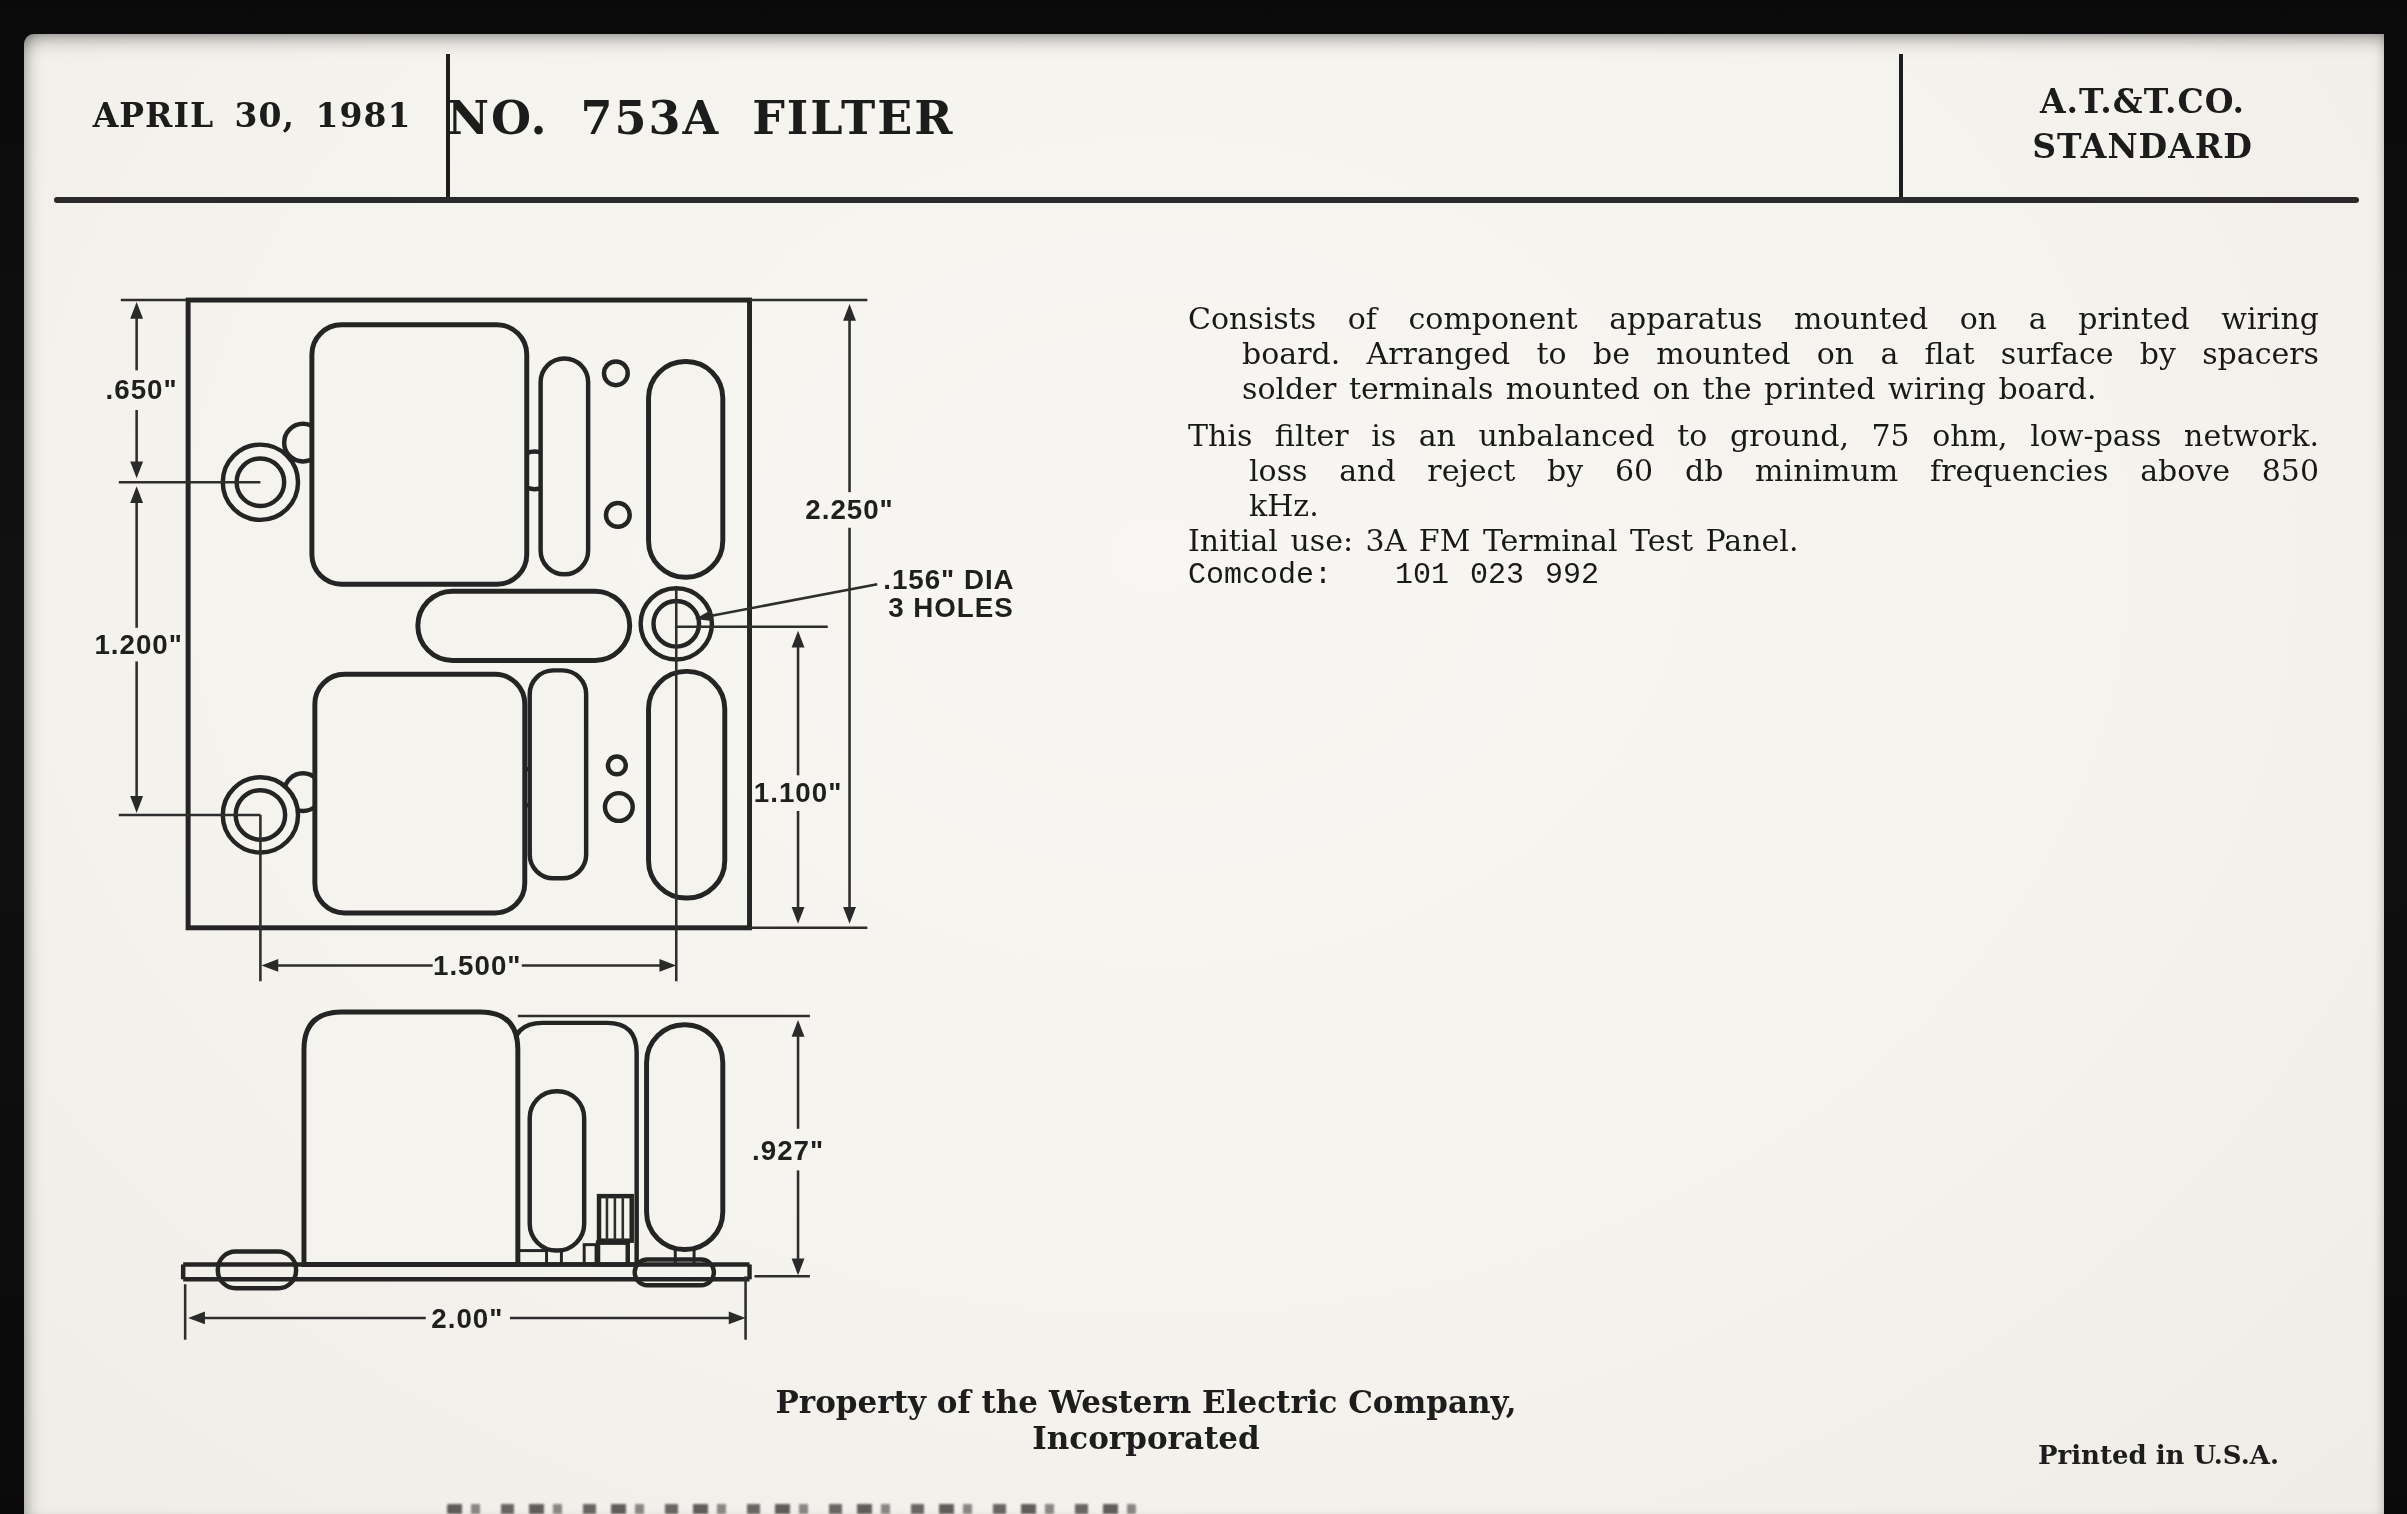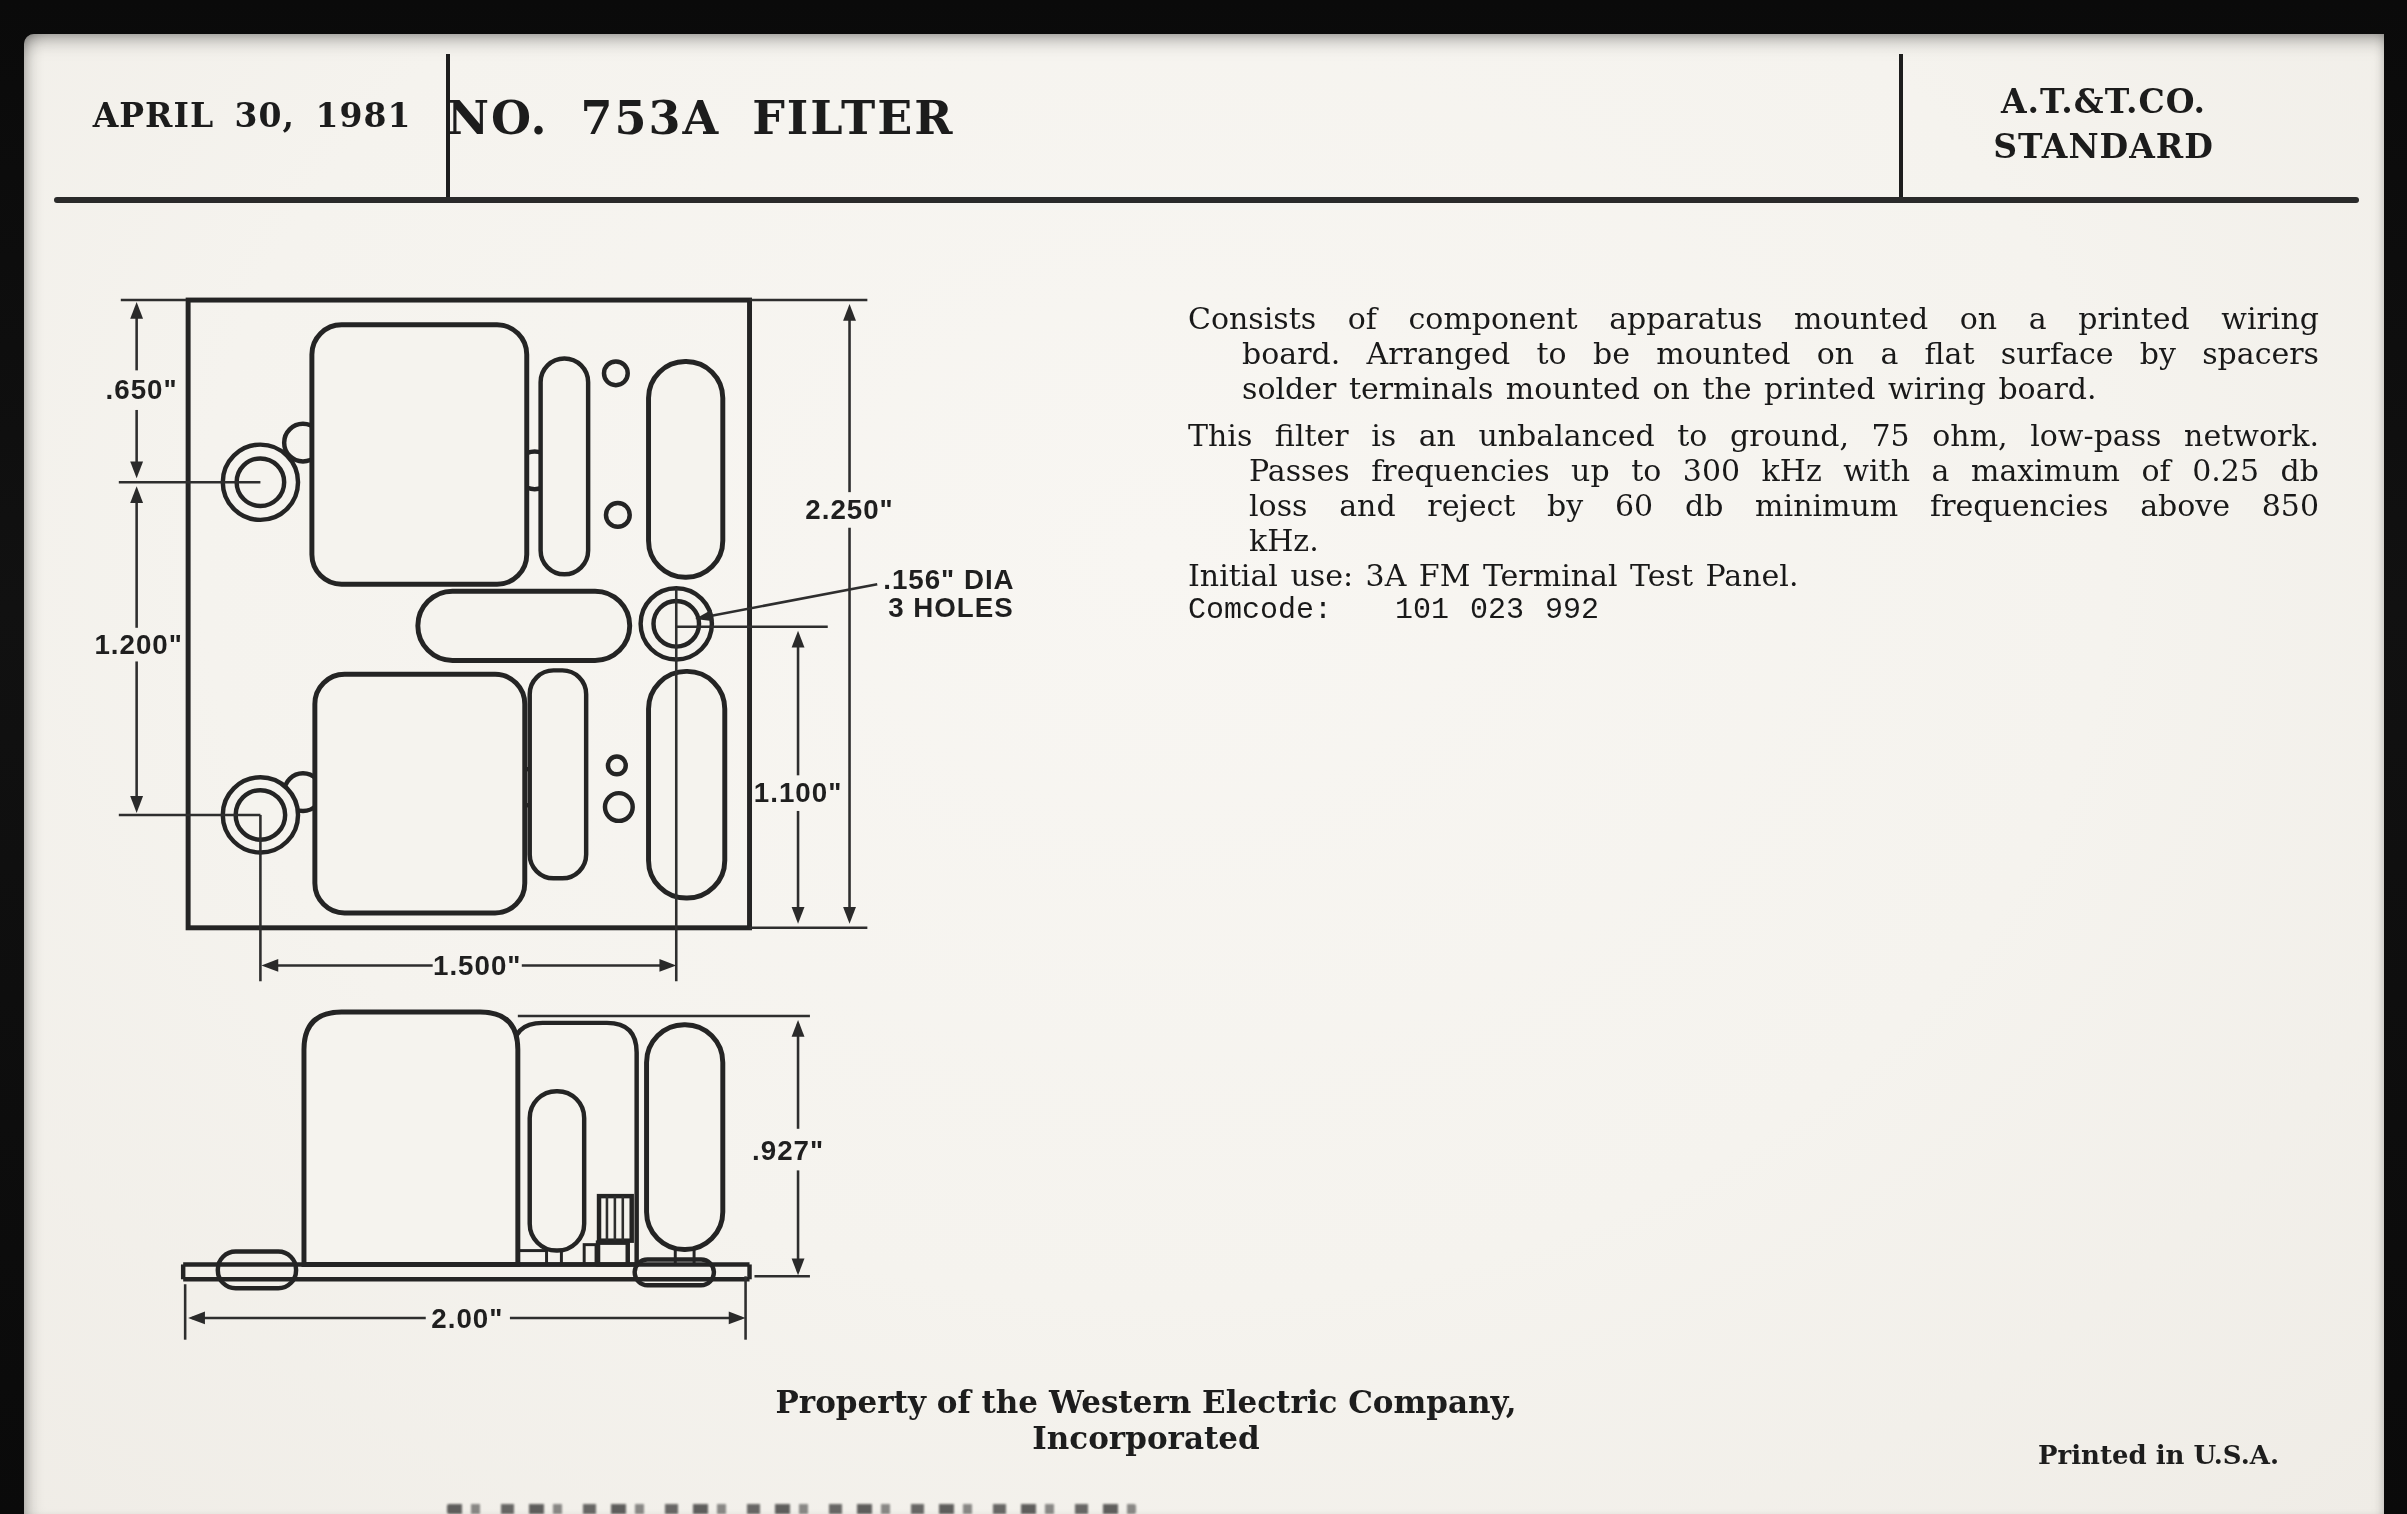--- a/index.html
+++ b/index.html
@@ -9,21 +9,21 @@
   #paper{position:absolute;left:24px;top:34px;width:2360px;height:1481px;
          background:
            radial-gradient(ellipse at 48% 35%, #f8f6f2 0%, #f5f3ee 55%, #efece6 100%);
          box-shadow:inset 0 14px 22px -14px rgba(0,0,0,.55),
                     inset 14px 0 20px -16px rgba(0,0,0,.45),
                     inset -6px 0 12px -8px rgba(0,0,0,.25);
          border-top-left-radius:10px;}
   .hdr-text{position:absolute;color:#1c1c1c;font-weight:bold;}
   #hdr-date{left:54px;top:96px;width:396px;text-align:center;font-size:33px;letter-spacing:1px;word-spacing:8px;}
   #hdr-title{left:447px;top:91px;width:1453px;text-align:left;font-size:46px;letter-spacing:2px;word-spacing:14px;}
-  #hdr-org{left:1862px;top:79px;width:483px;text-align:center;font-size:33px;line-height:45px;letter-spacing:1px;}
+  #hdr-org{left:1901px;top:79px;width:483px;text-align:center;font-size:33px;line-height:45px;letter-spacing:1px;}
   .vdiv{position:absolute;top:54px;width:4px;height:147px;background:#1d1d1d;}
   #vdiv1{left:446px;}
   #vdiv2{left:1899px;}
   #hrule{position:absolute;left:54px;top:197px;width:2305px;height:6px;background:#2a2a2a;border-radius:3px;}
   
   #desc{position:absolute;left:1188px;top:301px;width:1131px;color:#191919;
         font-size:30px;line-height:35px;word-spacing:3px;}
   .ln{height:35px;overflow:visible;}
   .j{text-align:justify;text-align-last:justify;}
   .i1{padding-left:54px;}
@@ -67,21 +67,20 @@
     <div>A.T.&amp;T.CO.</div>
     <div>STANDARD</div>
   </div>
   <div id="hrule"></div>
 
   <div id="desc">
     <div class="ln j">Consists of component apparatus mounted on a printed wiring</div>
     <div class="ln j i1">board.  Arranged to be mounted on a flat surface by spacers</div>
     <div class="ln i1">solder terminals mounted on the printed wiring board.</div>
     <div class="ln j g">This filter is an unbalanced to ground, 75 ohm, low-pass network.</div>
-    <div class="ln j i2">Passes frequencies up to 300 kHz with a maximum of 0.25 db</div>
     <div class="ln j i2">loss and reject by 60 db minimum frequencies above 850</div>
     <div class="ln i2">kHz.</div>
     <div class="ln">Initial use: 3A FM Terminal Test Panel.</div>
     <div class="ln pre">Comcode:   101 023 992</div>
   </div>
 
   <svg id="drawing" viewBox="0 0 2432 1530">
 
     <g>
 

